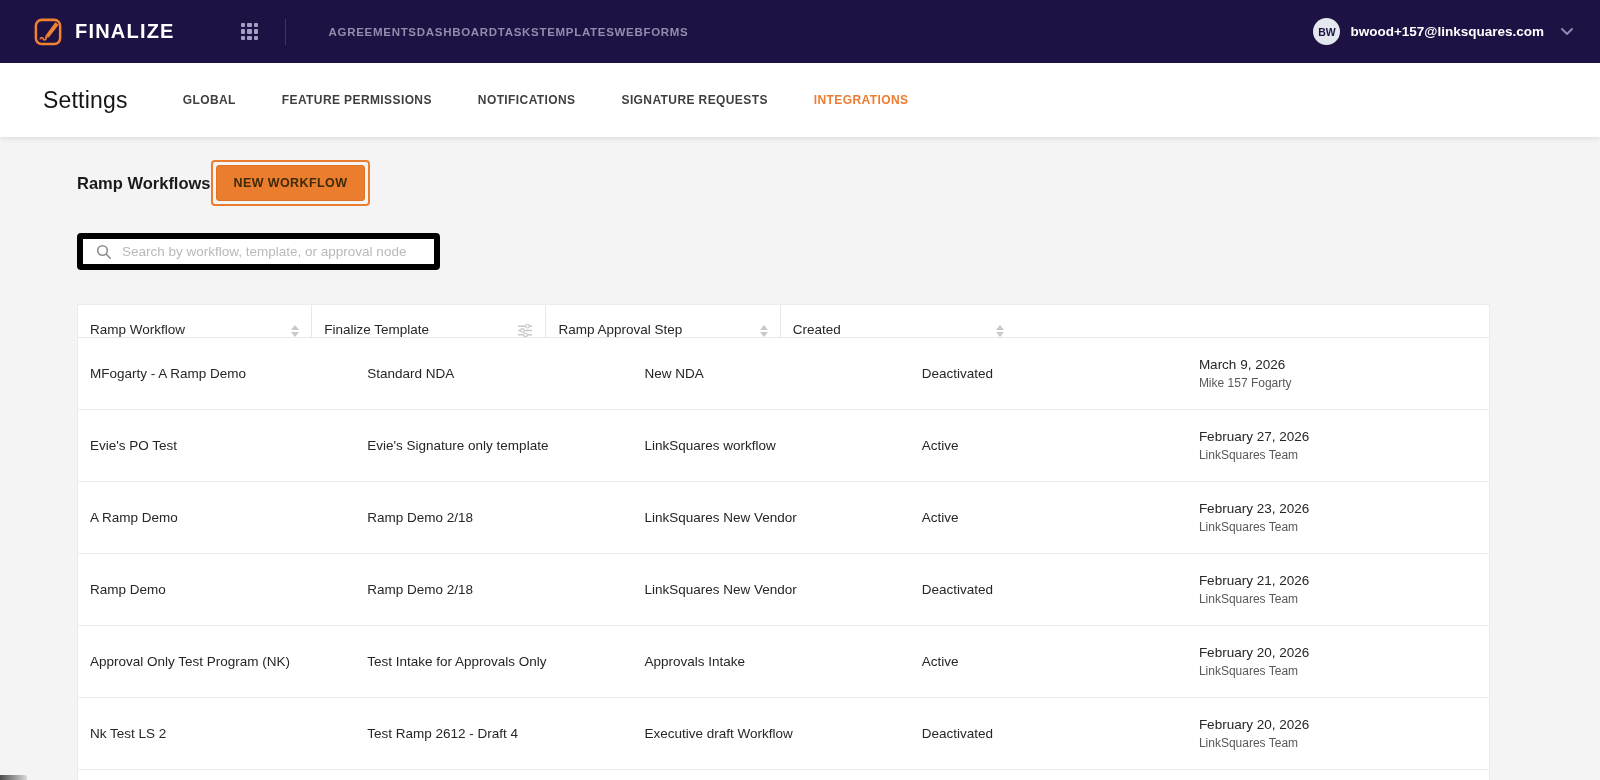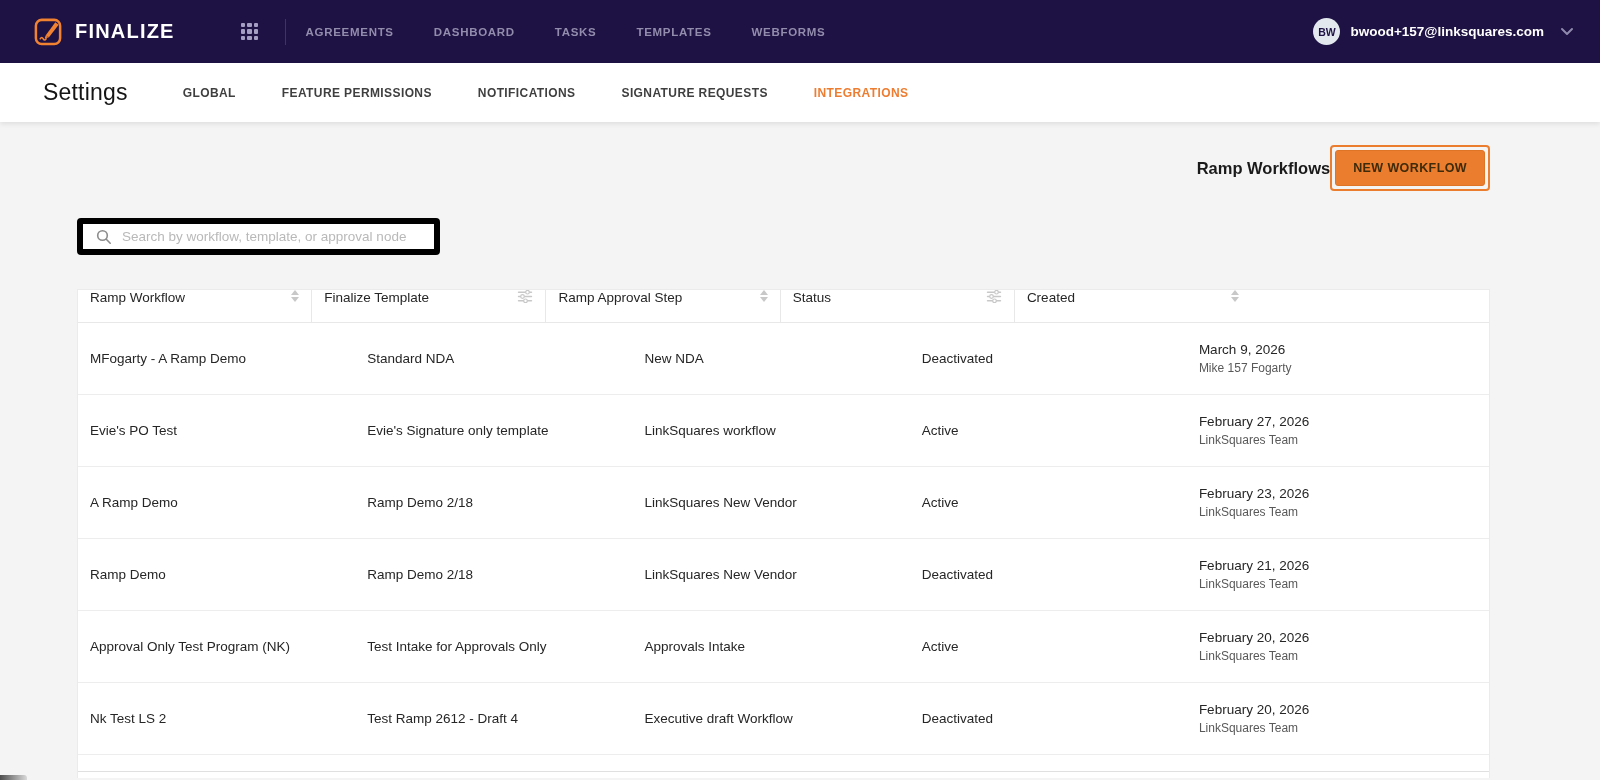--- a/index.html
+++ b/index.html
@@ -12,51 +12,51 @@
   html,body{width:1600px;height:780px;overflow:hidden;}
   body{font-family:"Liberation Sans",sans-serif;background:var(--page-bg);}
 
   
   .navbar{height:63px;background:var(--navbar-bg);display:flex;align-items:center;padding:0 26px 0 33px;}
   .logo-box{width:31px;height:31px;flex:0 0 auto;}
   .brand{color:#fff;font-size:20px;font-weight:700;letter-spacing:1.2px;margin-left:11px;}
   .apps-grid{margin-left:66px;cursor:pointer;display:flex;flex-wrap:wrap;width:18px;gap:2px;}
   .apps-grid i{width:4.5px;height:4.5px;background:#A49EC2;border-radius:1px;display:block;}
   .nav-divider{width:1px;height:26px;background:#3E3368;margin-left:26px;}
-  .nav-links{display:flex;margin-left:20px;gap:40px;}
+  .nav-links{display:flex;margin-left:43px;}
   .nav-link{color:#938DAD;font-size:11.5px;font-weight:700;letter-spacing:.7px;cursor:pointer;white-space:nowrap;}
   .nav-spacer{flex:1;}
   .user-menu{display:flex;align-items:center;gap:10px;cursor:pointer;}
   .avatar{width:27px;height:27px;border-radius:50%;background:#E2E8EE;color:#1E1143;font-size:10.5px;font-weight:700;display:flex;align-items:center;justify-content:center;margin-left:22px;}
   .user-email{color:#fff;font-size:13.5px;font-weight:600;}
   .chevron{margin-left:6px;display:flex;}
 
   
-  .settings-bar{height:59px;background:#fff;display:flex;align-items:center;padding:0 43px;box-shadow:0 2px 5px rgba(0,0,0,.09);position:relative;z-index:2;}
+  .settings-bar{height:74px;background:#fff;display:flex;align-items:center;padding:0 43px;box-shadow:0 2px 5px rgba(0,0,0,.09);position:relative;z-index:2;}
   .settings-title{font-size:23px;color:#151515;font-weight:500;letter-spacing:.2px;}
   .tabs{display:flex;margin-left:32px;}
   .tab{padding:6px 23px;font-size:12px;font-weight:700;color:#3F3F3F;letter-spacing:.4px;cursor:pointer;white-space:nowrap;}
   .tab.active{color:var(--active-tab);}
 
   
   .content{padding:23px 110px 0 77px;}
-  .content-header{display:flex;justify-content:flex-end;align-items:center;}
+  .content-header{display:flex;justify-content:flex-start;align-items:center;}
   .page-heading{font-size:16.5px;font-weight:700;color:#1A1A1A;}
   .btn-ring{border:2px solid var(--brand-orange);border-radius:4px;padding:3px;}
   .btn-primary{background:var(--brand-orange);border:1px solid #DE7526;border-radius:3px;color:#3F2A0A;font-family:inherit;font-size:12.5px;font-weight:700;letter-spacing:.4px;padding:10px 17px;cursor:pointer;}
 
   .search-row{margin-top:27px;}
   .search-box{width:363px;height:37px;background:#fff;border:6px solid #000000;border-radius:4px;display:flex;align-items:center;padding:0 13px;gap:10px;}
   .search-box input{border:none;outline:none;flex:1;font-family:inherit;font-size:13.5px;color:#333;background:transparent;}
   .search-box input::placeholder{color:#B9B9B9;}
 
   
   .table-card{margin-top:34px;background:#fff;border:1px solid #EBEBEB;border-bottom:none;}
   .thead{display:flex;height:33px;border-bottom:1px solid #E8E8E8;}
-  .th{display:flex;align-items:flex-start;justify-content:space-between;padding:0 12px;font-size:13.5px;color:#262626;border-right:1px solid #E8E8E8;cursor:pointer;}
+  .th{display:flex;align-items:flex-end;justify-content:space-between;padding:0 12px;font-size:13.5px;color:#262626;border-right:1px solid #E8E8E8;cursor:pointer;}
   .th:last-child{border-right:none;cursor:default;}
   .col-0,.col-1,.col-2,.col-3{flex:0 0 16.6%;}
   .col-4{flex:0 0 16.7%;}
   .col-5{flex:1;}
   .sort-icon{display:flex;flex-direction:column;gap:2px;align-items:center;}
   .sort-icon .up{width:0;height:0;border-left:4px solid transparent;border-right:4px solid transparent;border-bottom:5px solid #C8C8C8;}
   .sort-icon .dn{width:0;height:0;border-left:4px solid transparent;border-right:4px solid transparent;border-top:5px solid #C8C8C8;}
   .trow{display:flex;height:72px;align-items:center;border-bottom:1px solid #EDEDED;font-size:13.5px;color:#262626;gap:43px;}
   .cell{padding:0 12px;overflow:hidden;white-space:nowrap;}
   .cell.col-4 .byline{font-size:12px;color:#595959;margin-top:4px;}
@@ -179,36 +179,20 @@
 
   <div class="th col-2">
     <span>Ramp Approval Step</span>
     <span class="sort-icon">
             <span class="up"></span>
             <span class="dn"></span>
           </span>
 
   </div>
 
-  <div class="th col-3">
-    <span>Status</span>
-
-    <span class="filter-ico" style="display:flex;">
-      <svg width="16" height="13" viewBox="0 0 16 13">
-        <g stroke="#C8C8C8" stroke-width="1.4" stroke-linecap="round">
-          <line x1="1.5" y1="2.2" x2="14.5" y2="2.2"></line>
-                <line x1="1.5" y1="6.5" x2="14.5" y2="6.5"></line>
-                <line x1="1.5" y1="10.8" x2="14.5" y2="10.8"></line>
-        </g>
-        <circle cx="10.5" cy="2.2" r="1.8" fill="#fff" stroke="#C8C8C8" stroke-width="1.2"></circle>
-        <circle cx="5.5" cy="6.5" r="1.8" fill="#fff" stroke="#C8C8C8" stroke-width="1.2"></circle>
-        <circle cx="8.5" cy="10.8" r="1.8" fill="#fff" stroke="#C8C8C8" stroke-width="1.2"></circle>
-      </svg>
-    </span>
-  </div>
 
   <div class="th col-4">
     <span>Created</span>
     <span class="sort-icon">
             <span class="up"></span>
             <span class="dn"></span>
           </span>
 
   </div>
 

